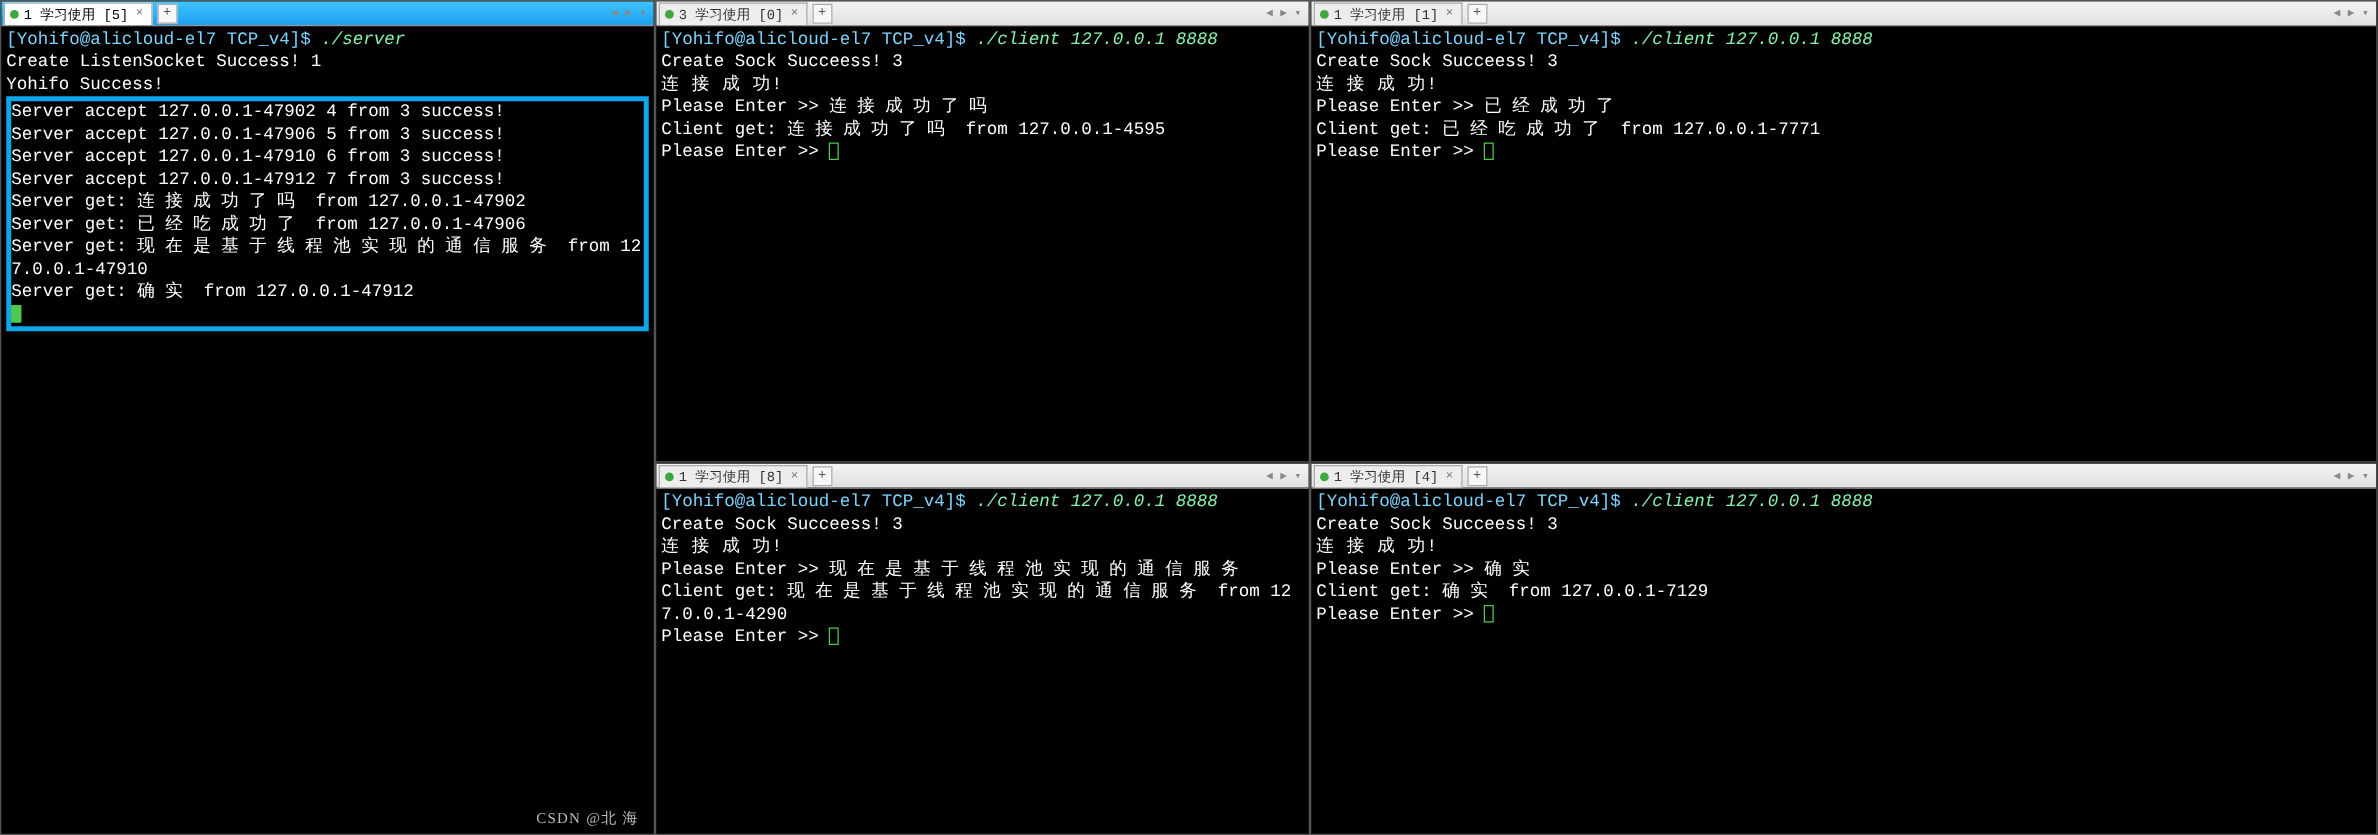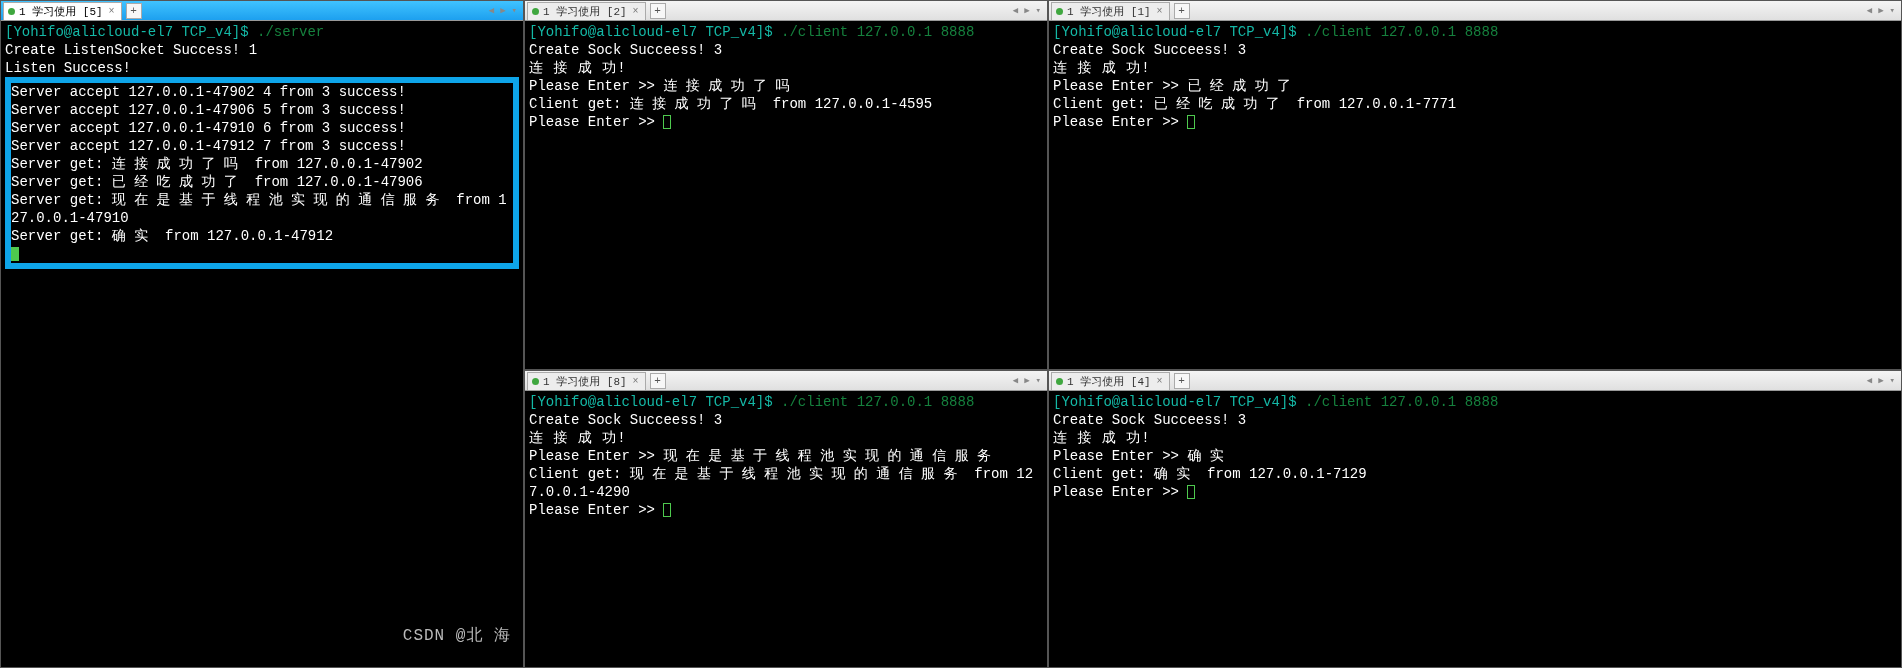--- a/index.html
+++ b/index.html
@@ -60,52 +60,52 @@
     .term {
       flex: 1;
       padding: 2px 4px;
       font-size: 14px;
       line-height: 18px;
       color: #fff;
       white-space: pre-wrap;
       word-break: break-all;
       overflow: hidden;
     }
-    .prompt-user { color: #14b8a6; }
-    .prompt-cmd { color: #15803d; }
+    .prompt-user { color: #7dd3fc; }
+    .prompt-cmd { color: #86efac; font-style: italic; }
     .te { letter-spacing: 1px; }
     .cursor {
       display: inline-block;
       width: 8px; height: 14px;
       background: #4ec94e;
       border: 1px solid #4ec94e;
       vertical-align: middle;
     }
     .cursor.outline { background: transparent; }
     .hl-box {
-      border: 6px solid #0ea5e9;
+      border: 4px solid #0ea5e9;
     }
     .watermark {
       position: absolute;
       right: 12px;
-      bottom: 21px;
+      bottom: 4px;
       color: #bbb;
-      font-size: 16px;
-      font-family: Liberation Mono, monospace;
+      font-size: 12px;
+      font-family: Liberation Serif, serif;
       letter-spacing: 1px;
     }
   </style>
 </head>
 <body>
 
 <div class="pane">
   <div class="tabbar">
     <div class="tab">
       <span class="dot"></span>
-      <span>1 学习使用 [2]</span>
+      <span>3 学习使用 [0]</span>
       <span class="tab-x">×</span>
     </div>
     <div class="tab-add">+</div>
     <div class="tabbar-right">
       <span class="arrow-btn">◀</span>
       <span class="arrow-btn">▶</span>
       <span class="arrow-btn">▾</span>
     </div>
   </div>
   <div class="term"><span class="prompt-user">[Yohifo@alicloud-el7 TCP_v4]$ </span><span class="prompt-cmd">./client 127.0.0.1 8888</span>
@@ -147,21 +147,21 @@
     </div>
     <div class="tab-add">+</div>
     <div class="tabbar-right">
       <span class="arrow-btn">◀</span>
       <span class="arrow-btn">▶</span>
       <span class="arrow-btn">▾</span>
     </div>
   </div>
   <div class="term"><span class="prompt-user">[Yohifo@alicloud-el7 TCP_v4]$ </span><span class="prompt-cmd">./server</span>
 <span>Create ListenSocket Success! 1</span>
-<span>Listen Success!</span>
+<span>Yohifo Success!</span>
 <div class="hl-box"><span>Server accept 127.0.0.1-47902 4 from 3 success!</span>
 <span>Server accept 127.0.0.1-47906 5 from 3 success!</span>
 <span>Server accept 127.0.0.1-47910 6 from 3 success!</span>
 <span>Server accept 127.0.0.1-47912 7 from 3 success!</span>
 <span>Server get: 连 接 成 功 了 吗  from 127.0.0.1-47902</span>
 <span>Server get: 已 经 吃 成 功 了  from 127.0.0.1-47906</span>
 <span>Server get: 现 在 是 基 于 线 程 池 实 现 的 通 信 服 务  from 127.0.0.1-47910</span>
 <span>Server get: 确 实  from 127.0.0.1-47912</span>
 <span class="cursor"></span></div></div>
   <div class="watermark">CSDN @北  海</div>

